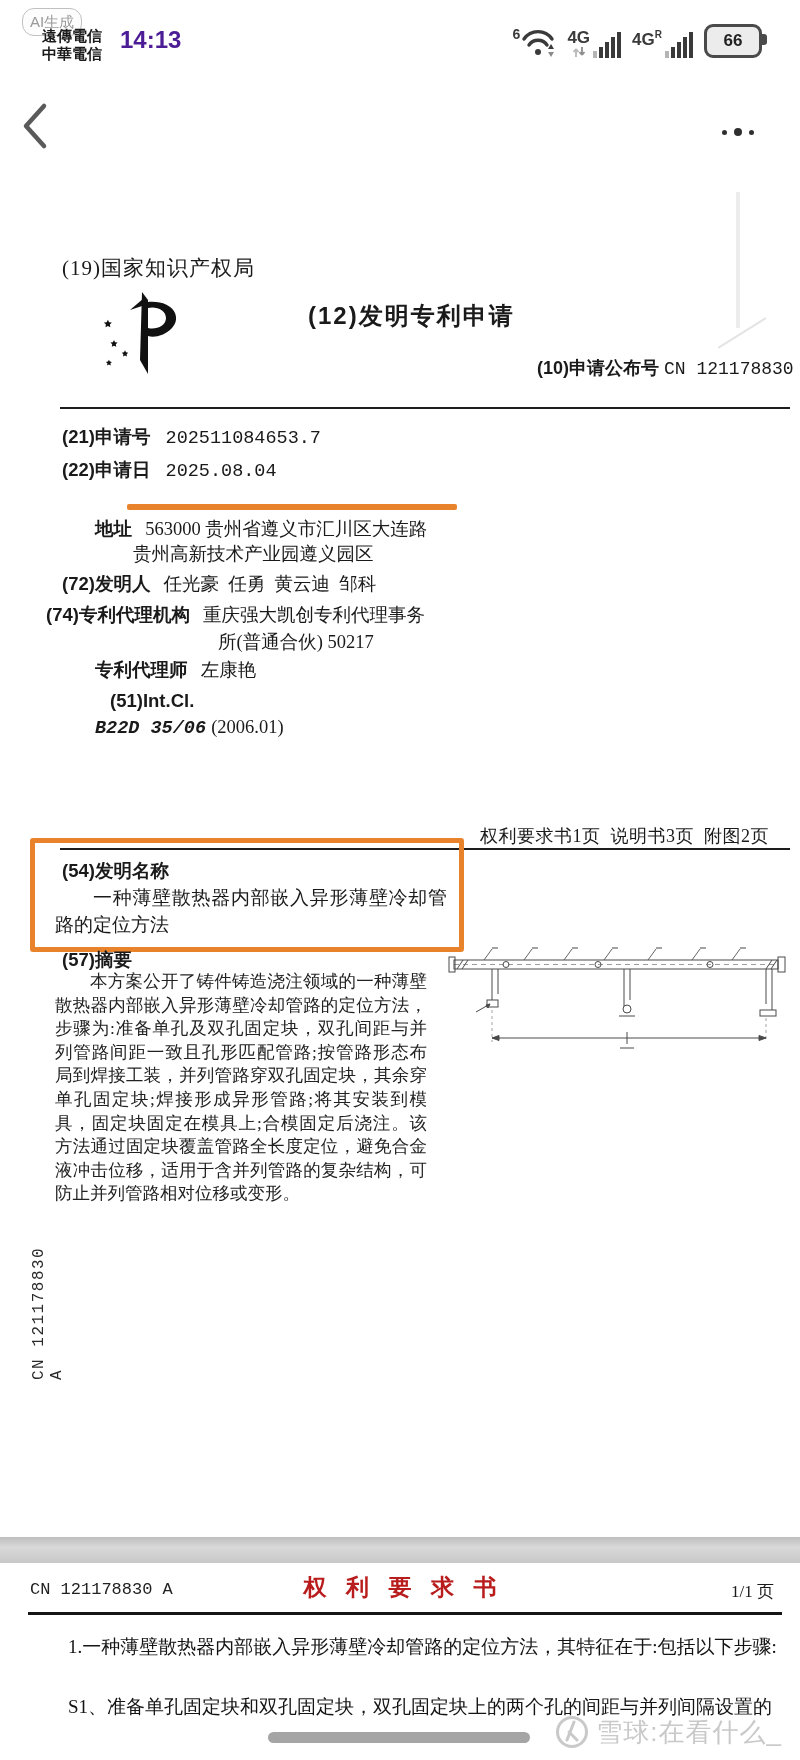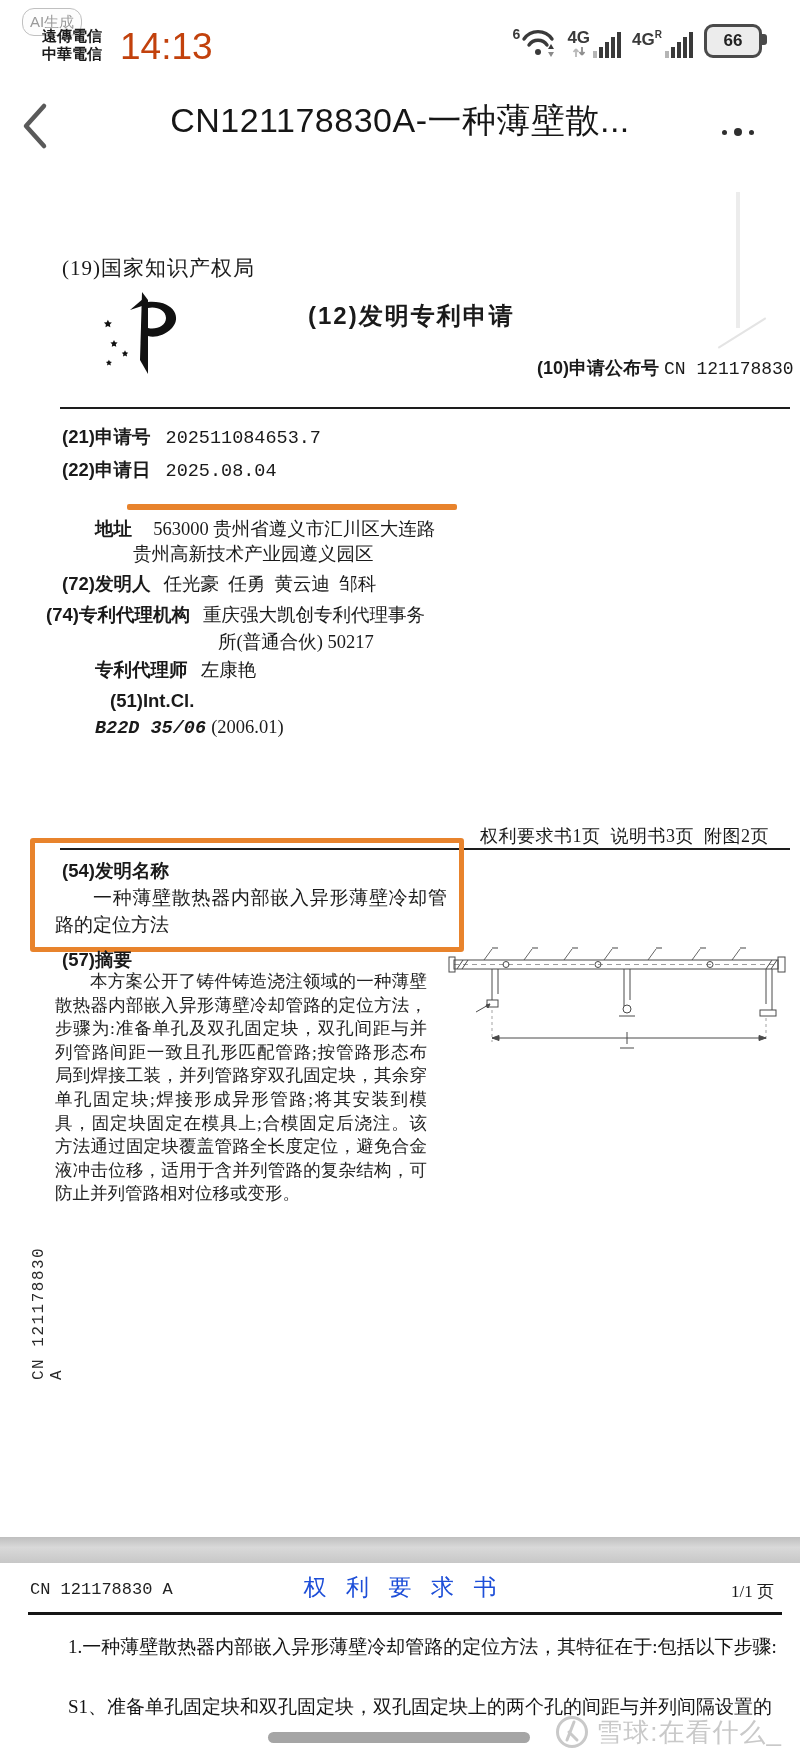--- a/index.html
+++ b/index.html
@@ -3,21 +3,21 @@
 <meta charset="utf-8">
 <style>
   html,body{margin:0;padding:0;background:#ffffff;}
   #stage{position:relative;width:800px;height:1760px;background:#ffffff;overflow:hidden;
          font-family:"Liberation Sans","DejaVu Sans",sans-serif;color:#1a1a1a;}
   .abs{position:absolute;}
   
   .ai-badge{left:22px;top:8px;width:58px;height:26px;border:1px solid #c0c0c0;border-radius:12px;
             color:#9a9a9a;font-size:15px;line-height:26px;text-align:center;background:#fdfdfd;}
   .carrier{left:42px;top:27px;font-size:15px;font-weight:600;color:#1b1b1b;line-height:18px;}
-  .time{left:120px;top:26px;font-size:37px;font-weight:400;color:#c2410c;}
+  .time{left:120px;top:26px;font-size:24px;font-weight:700;color:#4c1d95;}
   .sb-right{right:38px;top:24px;display:flex;align-items:flex-end;gap:9px;color:#3a3a3a;}
   .netlbl{font-size:17px;font-weight:700;line-height:1;}
   .netlbl sup{font-size:10px;font-weight:700;}
   .battery{position:relative;width:52px;height:28px;border:3px solid #4a4a4a;border-radius:9px;
            background:#ececec;display:flex;align-items:center;justify-content:center;
            font-size:17px;font-weight:700;color:#222;}
   .battery:after{content:"";position:absolute;right:-8px;top:7px;width:5px;height:11px;
                  background:#4a4a4a;border-radius:0 3px 3px 0;}
   
   .nav-title{left:0;right:0;top:98px;text-align:center;font-size:34px;color:#161616;
@@ -51,22 +51,22 @@
              font-size:16px;letter-spacing:1.5px;color:#2a2a2a;}
   
   .scan-strip{left:736px;top:192px;width:4px;height:136px;background:#ececec;}
   .scan-crease{left:714px;top:332px;width:56px;height:2px;background:#e4e4e4;
                transform:rotate(-32deg);}
   
   .page-gap{left:0;top:1537px;width:800px;height:26px;
             background:linear-gradient(#bfbfbf,#d9d9d9 40%,#c7c7c7);}
   
   .claims-code{left:30px;top:1580px;font-size:17px;color:#222;}
-  .claims-title{left:0;right:0;top:1572px;text-align:center;font-size:23px;font-weight:400;
-                letter-spacing:.85em;text-indent:.85em;color:#1d4ed8;}
+  .claims-title{left:0;right:0;top:1572px;text-align:center;font-size:23px;font-weight:700;
+                letter-spacing:.85em;text-indent:.85em;color:#b91c1c;}
   .claims-pageno{right:26px;top:1580px;font-size:17px;}
   .claims-rule{left:28px;top:1612px;width:754px;height:3px;background:#151515;}
   .claim-p{left:30px;width:748px;font-size:19px;line-height:30px;text-indent:2em;
            text-align:justify;color:#141414;}
   
   .home-bar{left:268px;top:1732px;width:262px;height:11px;border-radius:6px;background:#a5a5a5;}
   .watermark{right:18px;top:1714px;display:flex;align-items:center;gap:6px;color:#c9c9c9;
              font-size:26px;letter-spacing:1px;}
   svg{display:block;}
 </style>
@@ -129,21 +129,20 @@
     <div class="battery">
       <span>66</span>
     </div>
   </div>
 
   <div class="abs back-btn">
     <svg width="44" height="52" viewBox="0 0 44 52">
       <polyline points="30,6 12,26 30,46" fill="none" stroke="#5a5a5a" stroke-width="4.5" stroke-linecap="round" stroke-linejoin="round"></polyline>
     </svg>
   </div>
-  <div class="abs nav-title">CN121178830A-一种薄壁散...</div>
   <div class="abs more-btn">
     <span class="d d1"></span>
     <span class="d d2"></span>
     <span class="d d3"></span>
   </div>
 
   <div class="abs office serif">(19)国家知识产权局</div>
 
   <div class="abs" style="left:98px;top:290px;">
     <svg width="84" height="86" viewBox="0 0 84 86">
@@ -170,21 +169,21 @@
     <span class="lab">(21)申请号</span>
     <span class="num" style="margin-left:10px;">202511084653.7</span>
   </div>
   <div class="abs fld" style="left:62px;top:457px;">
     <span class="lab">(22)申请日</span>
     <span class="num" style="margin-left:10px;">2025.08.04</span>
   </div>
   <div class="abs orange-underline"></div>
   <div class="abs fld" style="left:95px;top:516px;">
     <span class="lab">地址</span>
-    <span class="val" style="margin-left:16px;">563000 贵州省遵义市汇川区大连路</span>
+    <span class="val" style="margin-left:8px;">563000 贵州省遵义市汇川区大连路</span>
   </div>
   <div class="abs fld val serif" style="left:133px;top:541px;">贵州高新技术产业园遵义园区</div>
   <div class="abs fld" style="left:62px;top:571px;">
     <span class="lab">(72)发明人</span>
     <span class="val" style="margin-left:8px;white-space:pre;">任光豪  任勇  黄云迪  邹科</span>
   </div>
   <div class="abs fld" style="left:46px;top:602px;">
     <span class="lab">(74)专利代理机构</span>
     <span class="val" style="margin-left:8px;">重庆强大凯创专利代理事务</span>
   </div>

